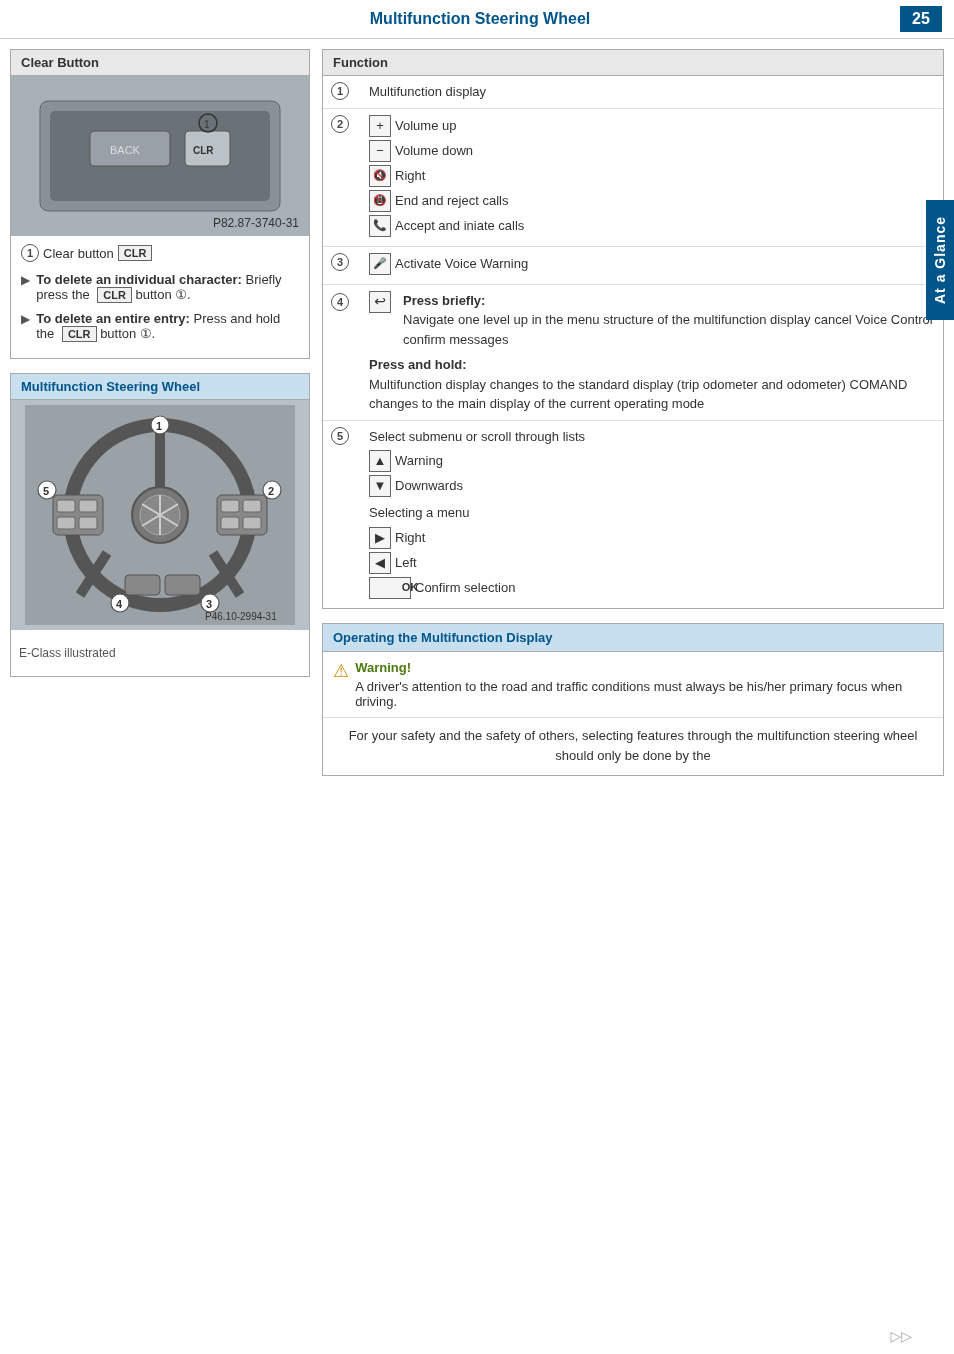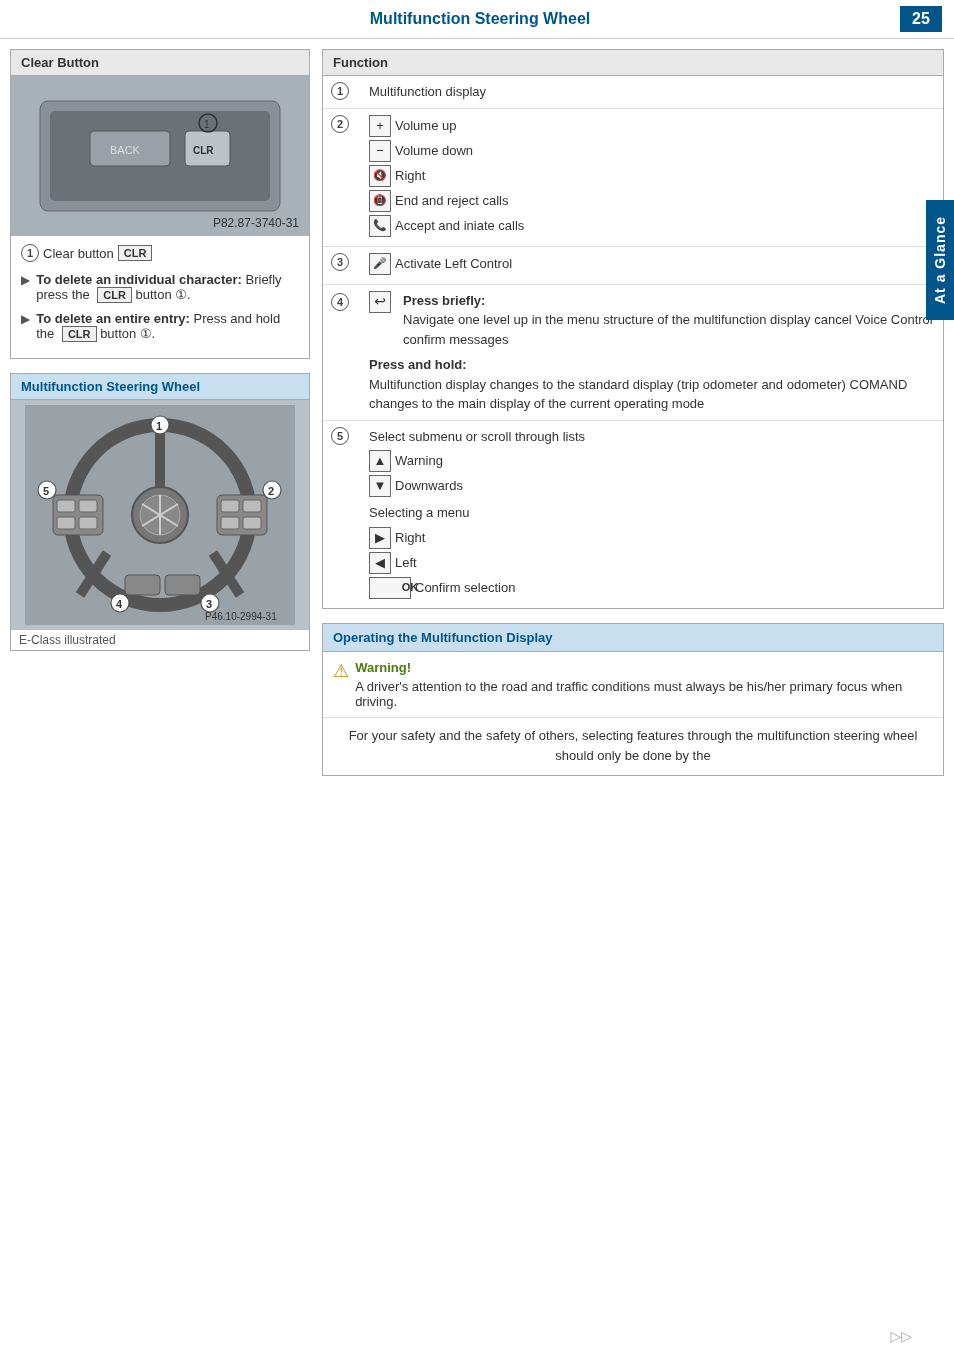--- a/index.html
+++ b/index.html
@@ -255,21 +255,21 @@
       position: absolute;
       bottom: 10px;
       right: 42px;
       color: #aaa;
       font-size: 14px;
     }
 
     .caption-line {
       font-size: 12px;
       color: #555;
-      padding: 3px 8px;
+      padding: 16px 8px;
     }
   </style>
 </head>
 <body>
 
 <div class="page-header">
   <div class="header-title">Multifunction Steering Wheel</div>
   <div class="page-number-badge">25</div>
 </div>
 
@@ -424,21 +424,21 @@
           </td>
         </tr>
 
         <tr>
           <td class="func-num">
             <span class="number-circle">3</span>
           </td>
           <td class="func-content">
             <div class="func-row">
               <span class="icon-box" style="font-size:11px;">🎤</span>
-              <span>Activate Left Control</span>
+              <span>Activate Voice Warning</span>
             </div>
           </td>
         </tr>
 
         <tr>
           <td class="func-num" style="padding-top:8px;">
             <span class="number-circle">4</span>
           </td>
           <td class="func-content">
             <div style="display:flex;align-items:flex-start;gap:8px;margin-bottom:6px;">

